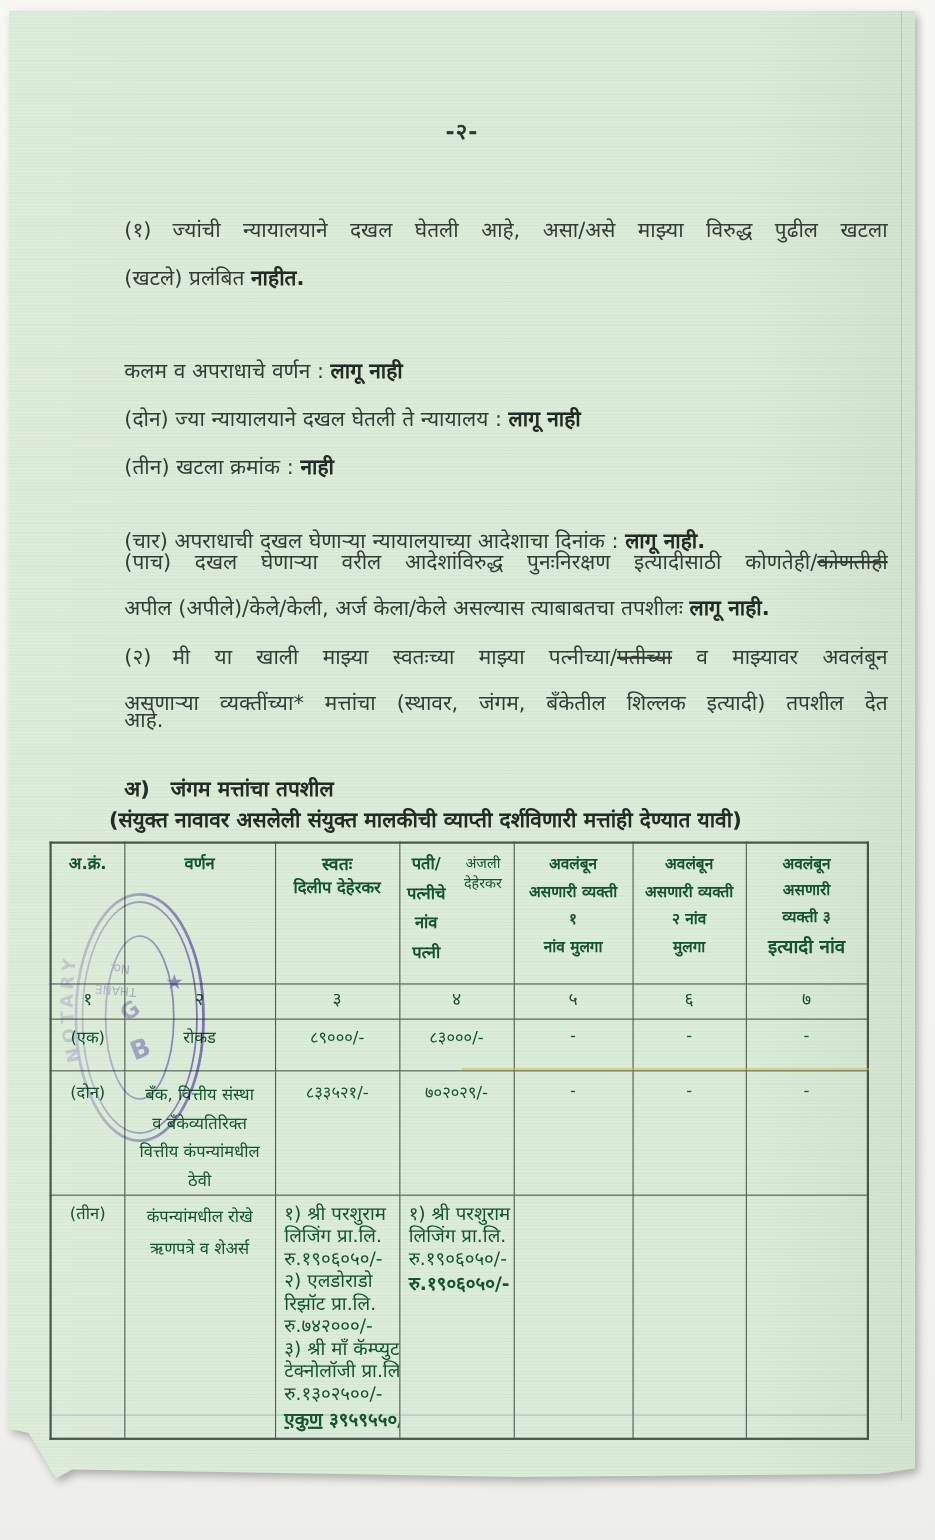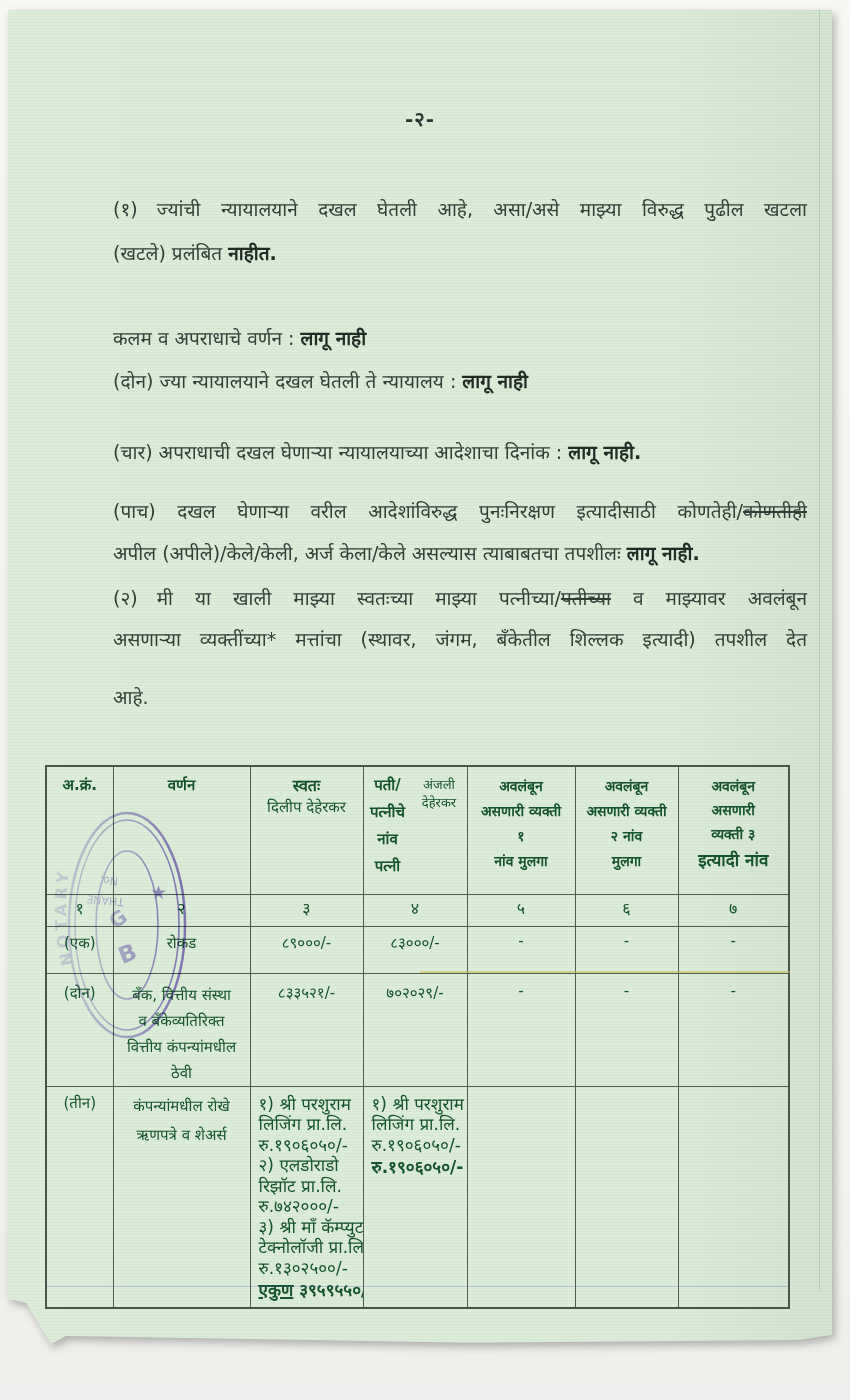--- a/index.html
+++ b/index.html
@@ -33,21 +33,21 @@
 
   
   table.atable{position:absolute;left:37px;top:755px;width:743px;border-collapse:collapse;
     table-layout:fixed;border:2px solid #49544b;}
   table.atable td{border:1px solid #4f5a52;padding:0;vertical-align:top;text-align:center;
     color:#14532d;font-size:15px;overflow:hidden;}
   tr.hrow td{font-weight:bold;}
   .pt{padding-top:7px;}
   .hc3{display:flex;flex-direction:column;height:100%;}
   .hc3 .t{padding-top:7px;font-weight:bold;font-size:16px;}
-  .hc3 .n{margin-top:auto;padding-bottom:10px;font-weight:normal;font-size:15px;}
+  .hc3 .n{margin-top:auto;padding-bottom:10px;font-weight:bold;font-size:15px;}
   .hc4{display:flex;height:100%;padding-top:5px;justify-content:center;}
   .hc4 .hl div{line-height:27px;font-size:15px;}
   .hc4 .n2{font-weight:normal;font-size:13px;margin-top:3px;}
   .hl.lh22 div{line-height:25px;font-size:14px;}
   .hl.lh24 div{line-height:24px;font-size:14px;}
   .big{font-size:17px;font-weight:bold;margin-top:2px;}
   tr.nums td{border-top:1px dashed #7f8d83;vertical-align:middle;font-size:16px;font-weight:normal;padding-bottom:4px;}
   .cpad{padding-top:5px;}
   .r2l div{line-height:26px;}
   .r2pad{padding-top:8px;}
@@ -70,26 +70,29 @@
 
 <div class="paper-wrap">
 <div class="paper">
 
   <div class="pageno">-२-</div>
 
   <div class="doc-line just" style="top:186px"><span>(१) ज्यांची न्यायालयाने दखल घेतली आहे, असा/असे माझ्या विरुद्ध पुढील खटला</span><s></s><span></span><b></b></div>
   <div class="doc-line" style="top:230px"><span>(खटले) प्रलंबित </span><s></s><span></span><b>नाहीत.</b></div>
   <div class="doc-line" style="top:315px"><span>कलम व अपराधाचे वर्णन : </span><s></s><span></span><b>लागू नाही</b></div>
   <div class="doc-line" style="top:358px"><span>(दोन) ज्या न्यायालयाने दखल घेतली ते न्यायालय : </span><s></s><span></span><b>लागू नाही</b></div>
-  <div class="doc-line" style="top:429px"><span>(चार) अपराधाची दखल घेणाऱ्या न्यायालयाच्या आदेशाचा दिनांक : </span><s></s><span></span><b>लागू नाही.</b></div>
+  <div class="doc-line" style="top:402px"><span>(तीन) खटला क्रमांक : </span><s></s><span></span><b>नाही</b></div>
+  <div class="doc-line" style="top:469px"><span>(चार) अपराधाची दखल घेणाऱ्या न्यायालयाच्या आदेशाचा दिनांक : </span><s></s><span></span><b>लागू नाही.</b></div>
   <div class="doc-line just" style="top:488px"><span>(पाच) दखल घेणाऱ्या वरील आदेशांविरुद्ध पुनःनिरक्षण इत्यादीसाठी कोणतेही/</span><s>कोणतीही</s><span></span><b></b></div>
   <div class="doc-line" style="top:530px"><span>अपील (अपीले)/केले/केली, अर्ज केला/केले असल्यास त्याबाबतचा तपशीलः </span><s></s><span></span><b>लागू नाही.</b></div>
   <div class="doc-line just" style="top:575px"><span>(२) मी या खाली माझ्या स्वतःच्या माझ्या पत्नीच्या/</span><s>पतीच्या</s><span> व माझ्यावर अवलंबून</span><b></b></div>
   <div class="doc-line just" style="top:616px"><span>असणाऱ्या व्यक्तींच्या* मत्तांचा (स्थावर, जंगम, बँकेतील शिल्लक इत्यादी) तपशील देत</span><s></s><span></span><b></b></div>
-  <div class="doc-line" style="top:674px"><span>आहे.</span><s></s><span></span><b></b></div>
+  <div class="doc-line" style="top:632px"><span>आहे.</span><s></s><span></span><b></b></div>
+  <div class="doc-line hd" style="top:695px"><span></span><b>अ) जंगम मत्तांचा तपशील</b></div>
+  <div class="doc-line hd" style="top:723px;left:91px"><span></span><b>(संयुक्त नावावर असलेली संयुक्त मालकीची व्याप्ती दर्शविणारी मत्तांही देण्यात यावी)</b></div>
 
   <table class="atable">
     <colgroup>
       <col style="width:67px">
           <col style="width:137px">
           <col style="width:113px">
           <col style="width:104px">
       <col style="width:108px">
           <col style="width:103px">
           <col style="width:111px">

